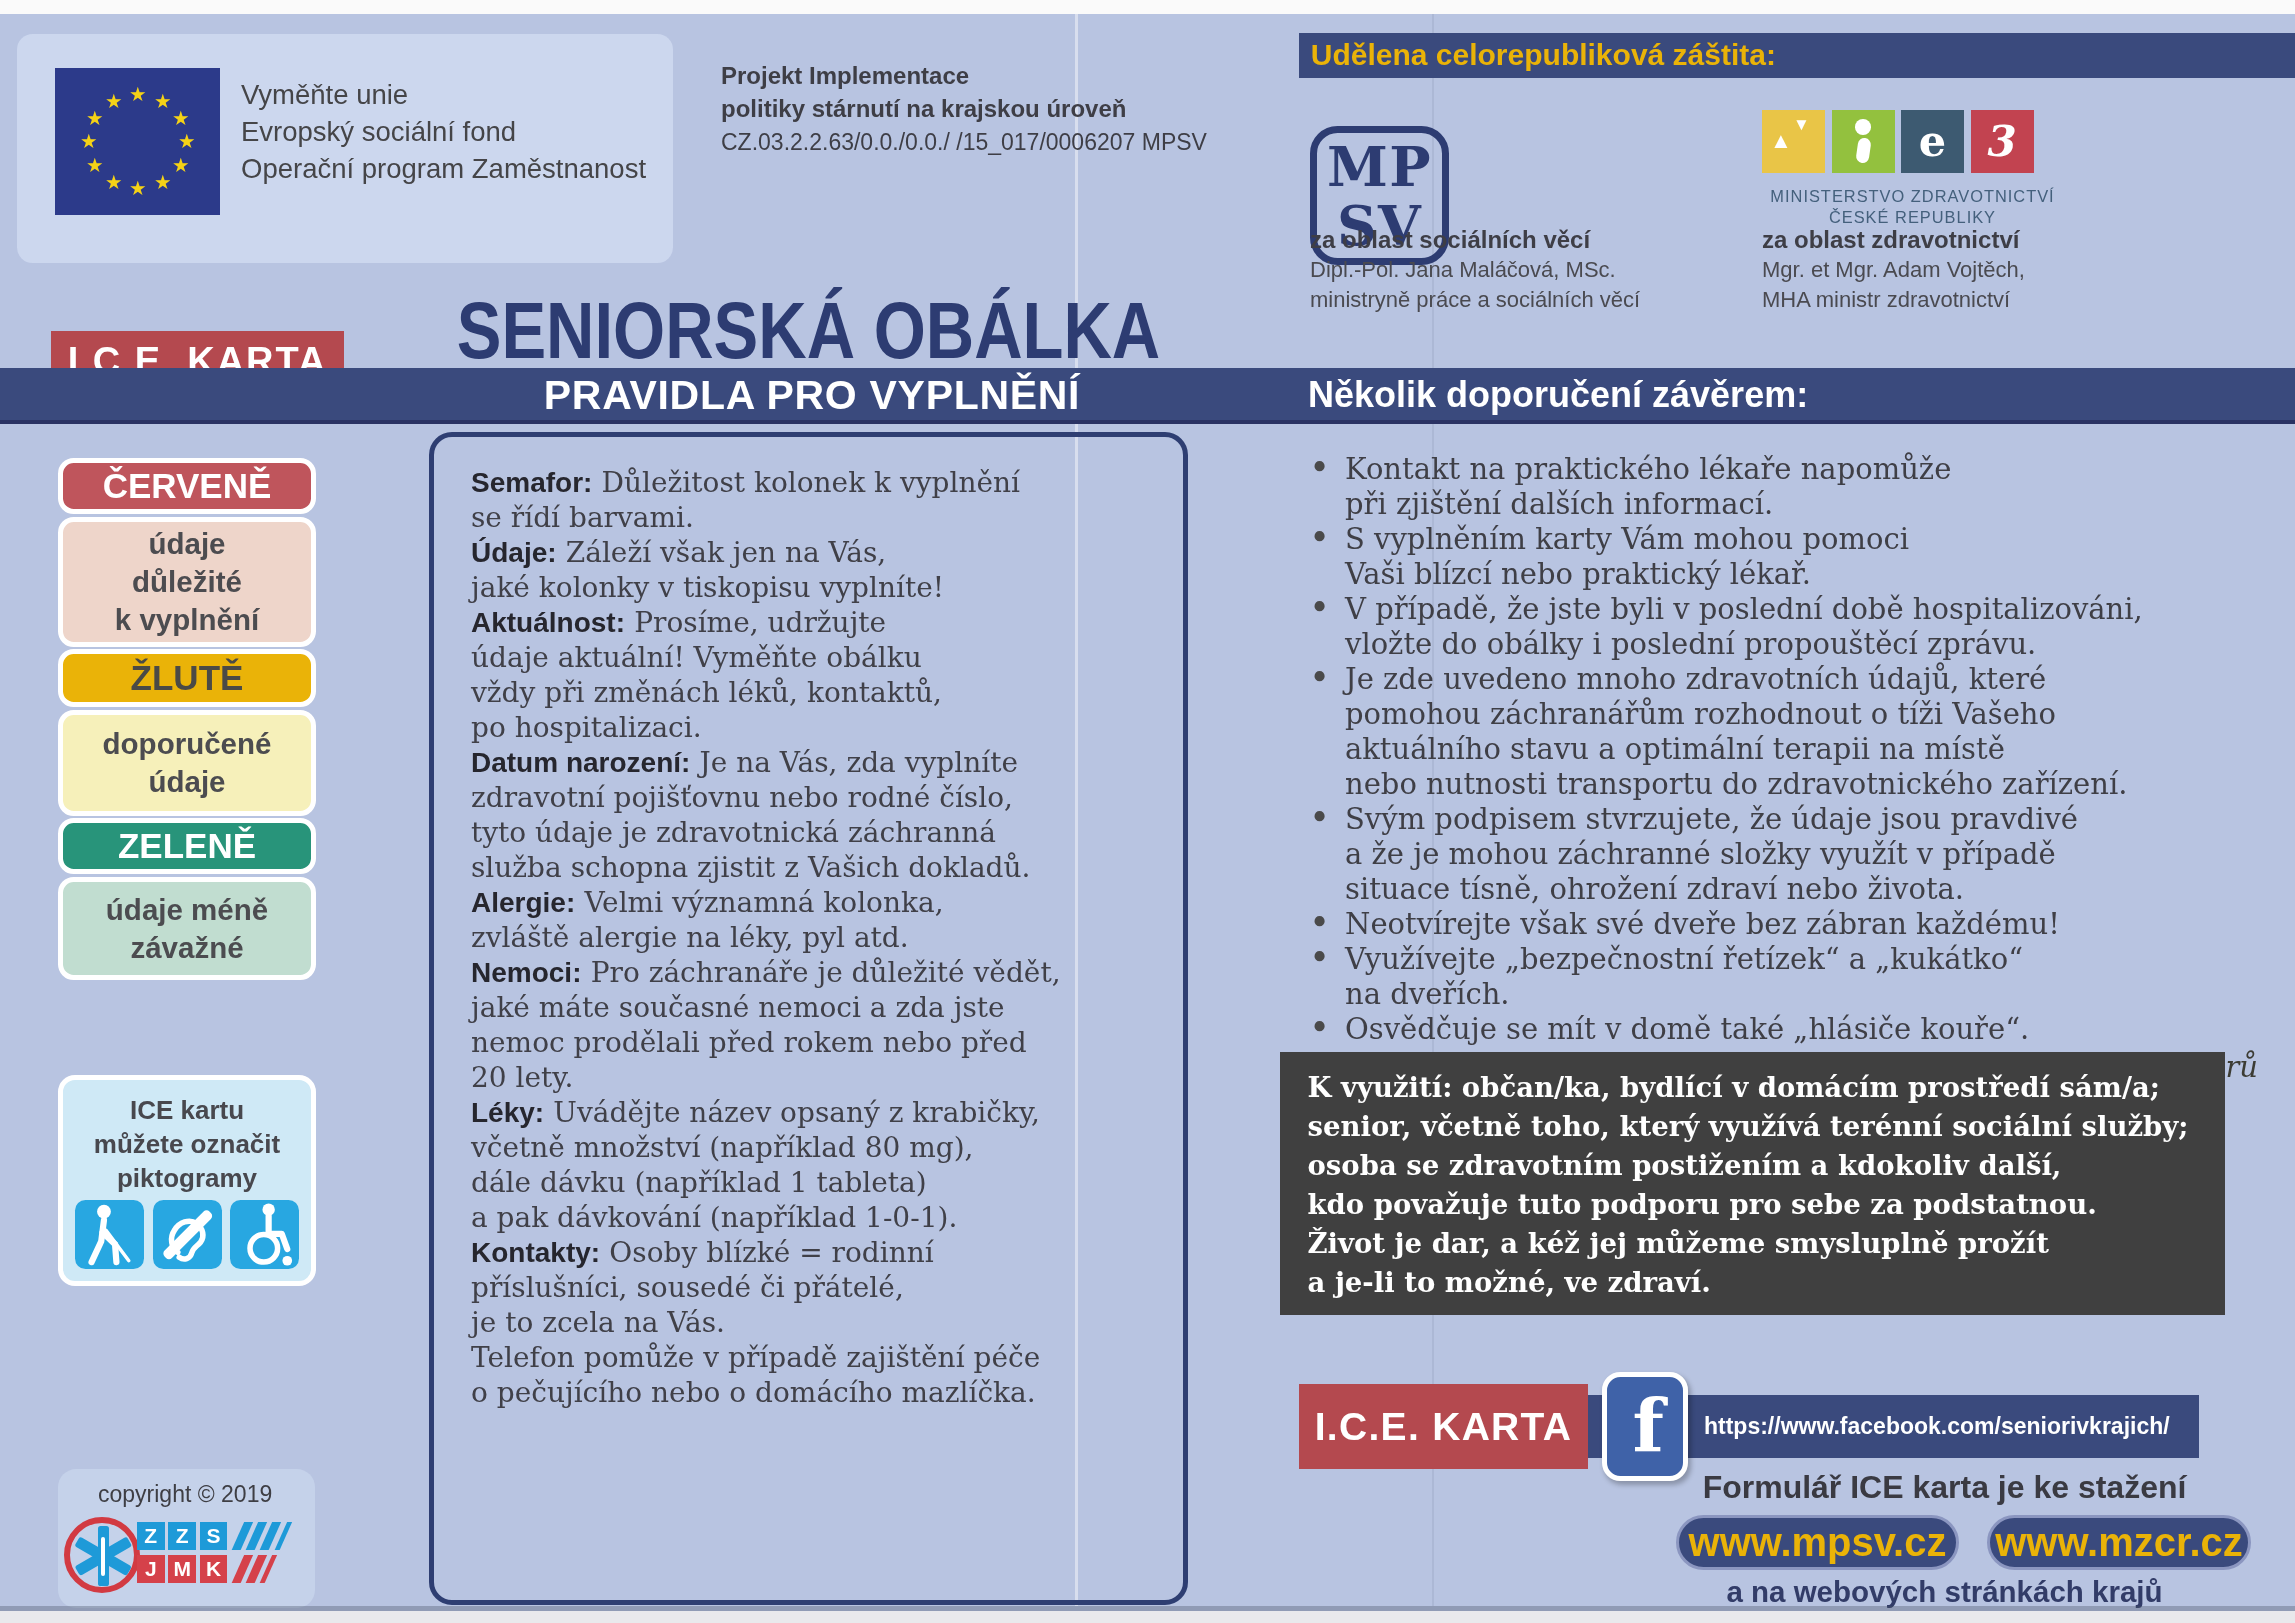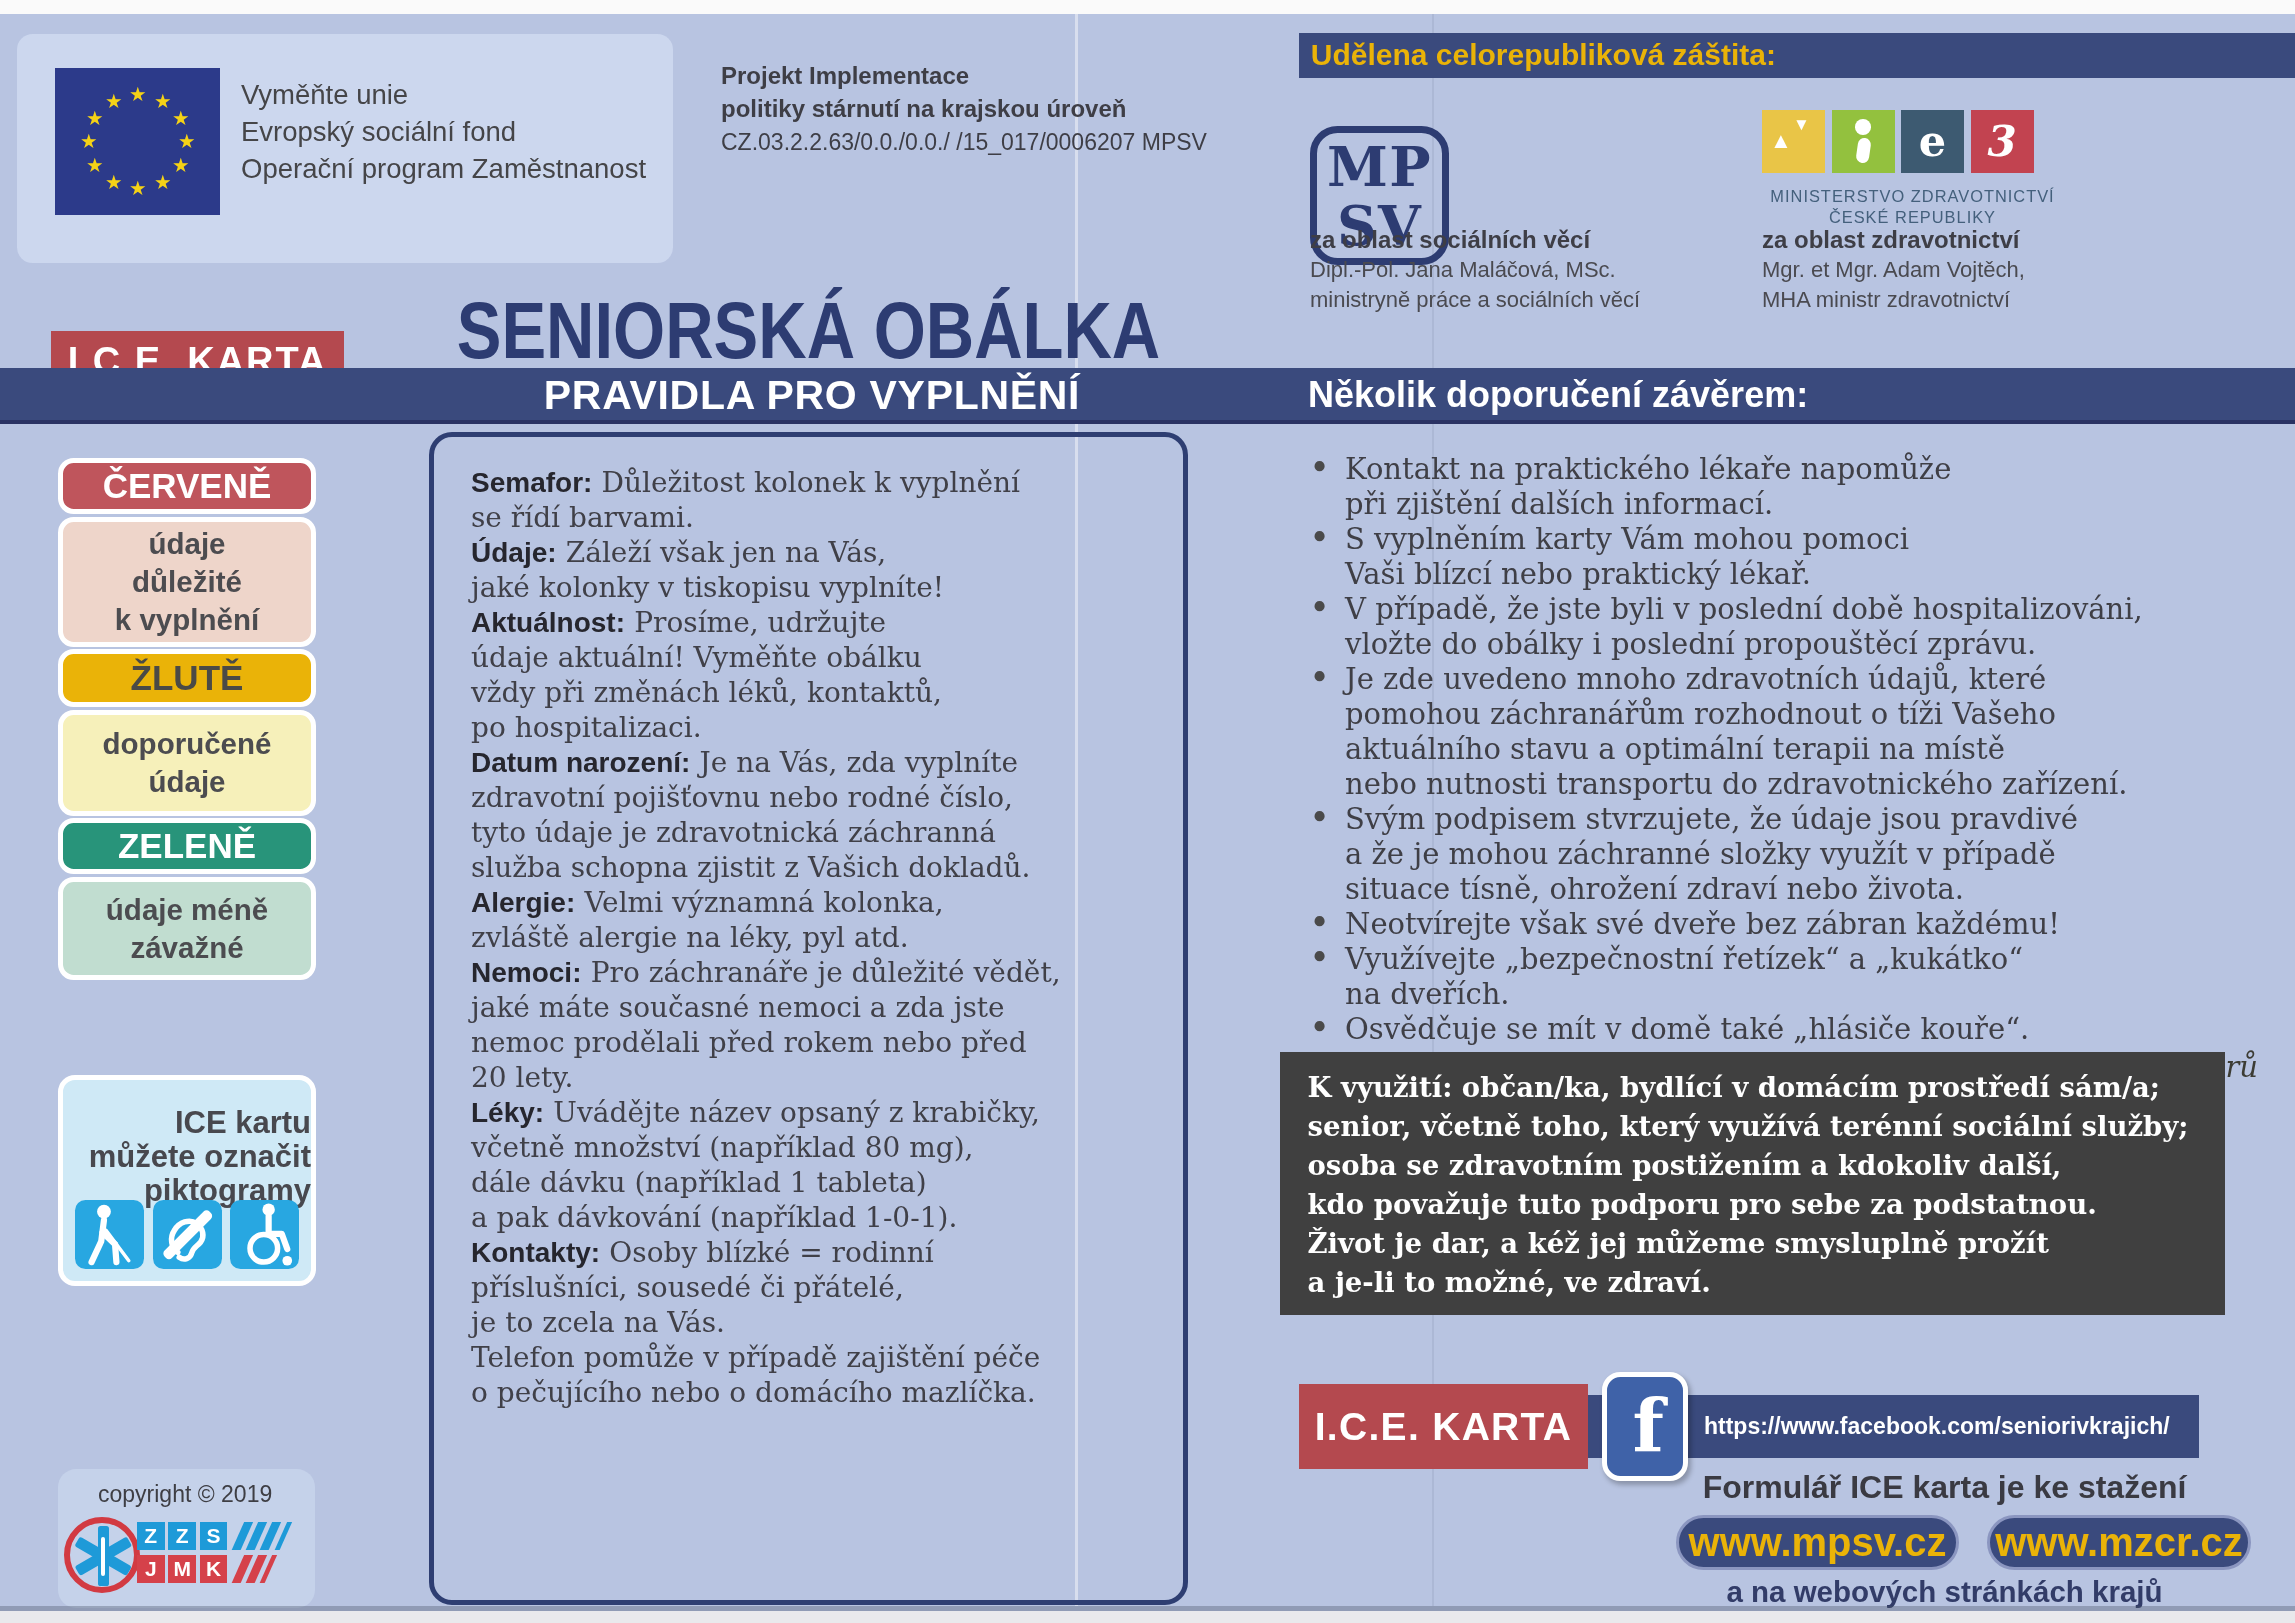--- a/index.html
+++ b/index.html
@@ -64,21 +64,21 @@
   .lg-bd{font-weight:bold;font-size:29.5px;line-height:38px;color:#4c4c50;}
   .lg1{top:458px;height:56px;background:#bf555c;color:#fff;}
   .lg2{top:517px;height:130px;background:#eed5ca;}
   .lg3{top:649px;height:58px;background:#eab308;color:#4a4a46;}
   .lg4{top:710px;height:106px;background:#f6f0ba;}
   .lg5{top:818px;height:56px;background:#28947a;color:#fff;}
   .lg6{top:877px;height:103px;background:#c1ddd0;}
 
   .picto-box{left:58px;top:1075px;width:258px;height:211px;background:#cfe9f6;border:5.2px solid #fff;
              border-radius:17px;box-sizing:border-box;text-align:center;}
-  .picto-box .txt{margin-top:26px;font-weight:bold;font-size:31px;line-height:34px;color:#48484e;text-align:right;}
+  .picto-box .txt{margin-top:13px;font-weight:bold;font-size:26px;line-height:34px;color:#48484e;}
   .picto-row{position:absolute;left:0;bottom:11.8px;width:100%;display:flex;justify-content:center;gap:8.5px;}
   .picto{width:69px;height:69px;background:#28a7e1;border-radius:10.5px;}
   .picto svg{width:69px;height:69px;display:block;}
 
   
   .copyright-panel{left:58px;top:1469px;width:257px;height:139px;background:#c5d2ea;border-radius:18.3px;}
   .copyright{left:98px;top:1481px;width:209px;font-size:23px;color:#3e3e44;}
   .zzs{left:64px;top:1513px;width:249px;height:92px;}
   .zzs .ring{position:absolute;left:0;top:3.9px;width:76px;height:76px;border:6.5px solid #d23a42;border-radius:50%;box-sizing:border-box;}
   .zzs .bar{position:absolute;left:34px;top:13px;width:10.5px;height:60px;background:#1e9ad8;border-radius:2.6px;}

